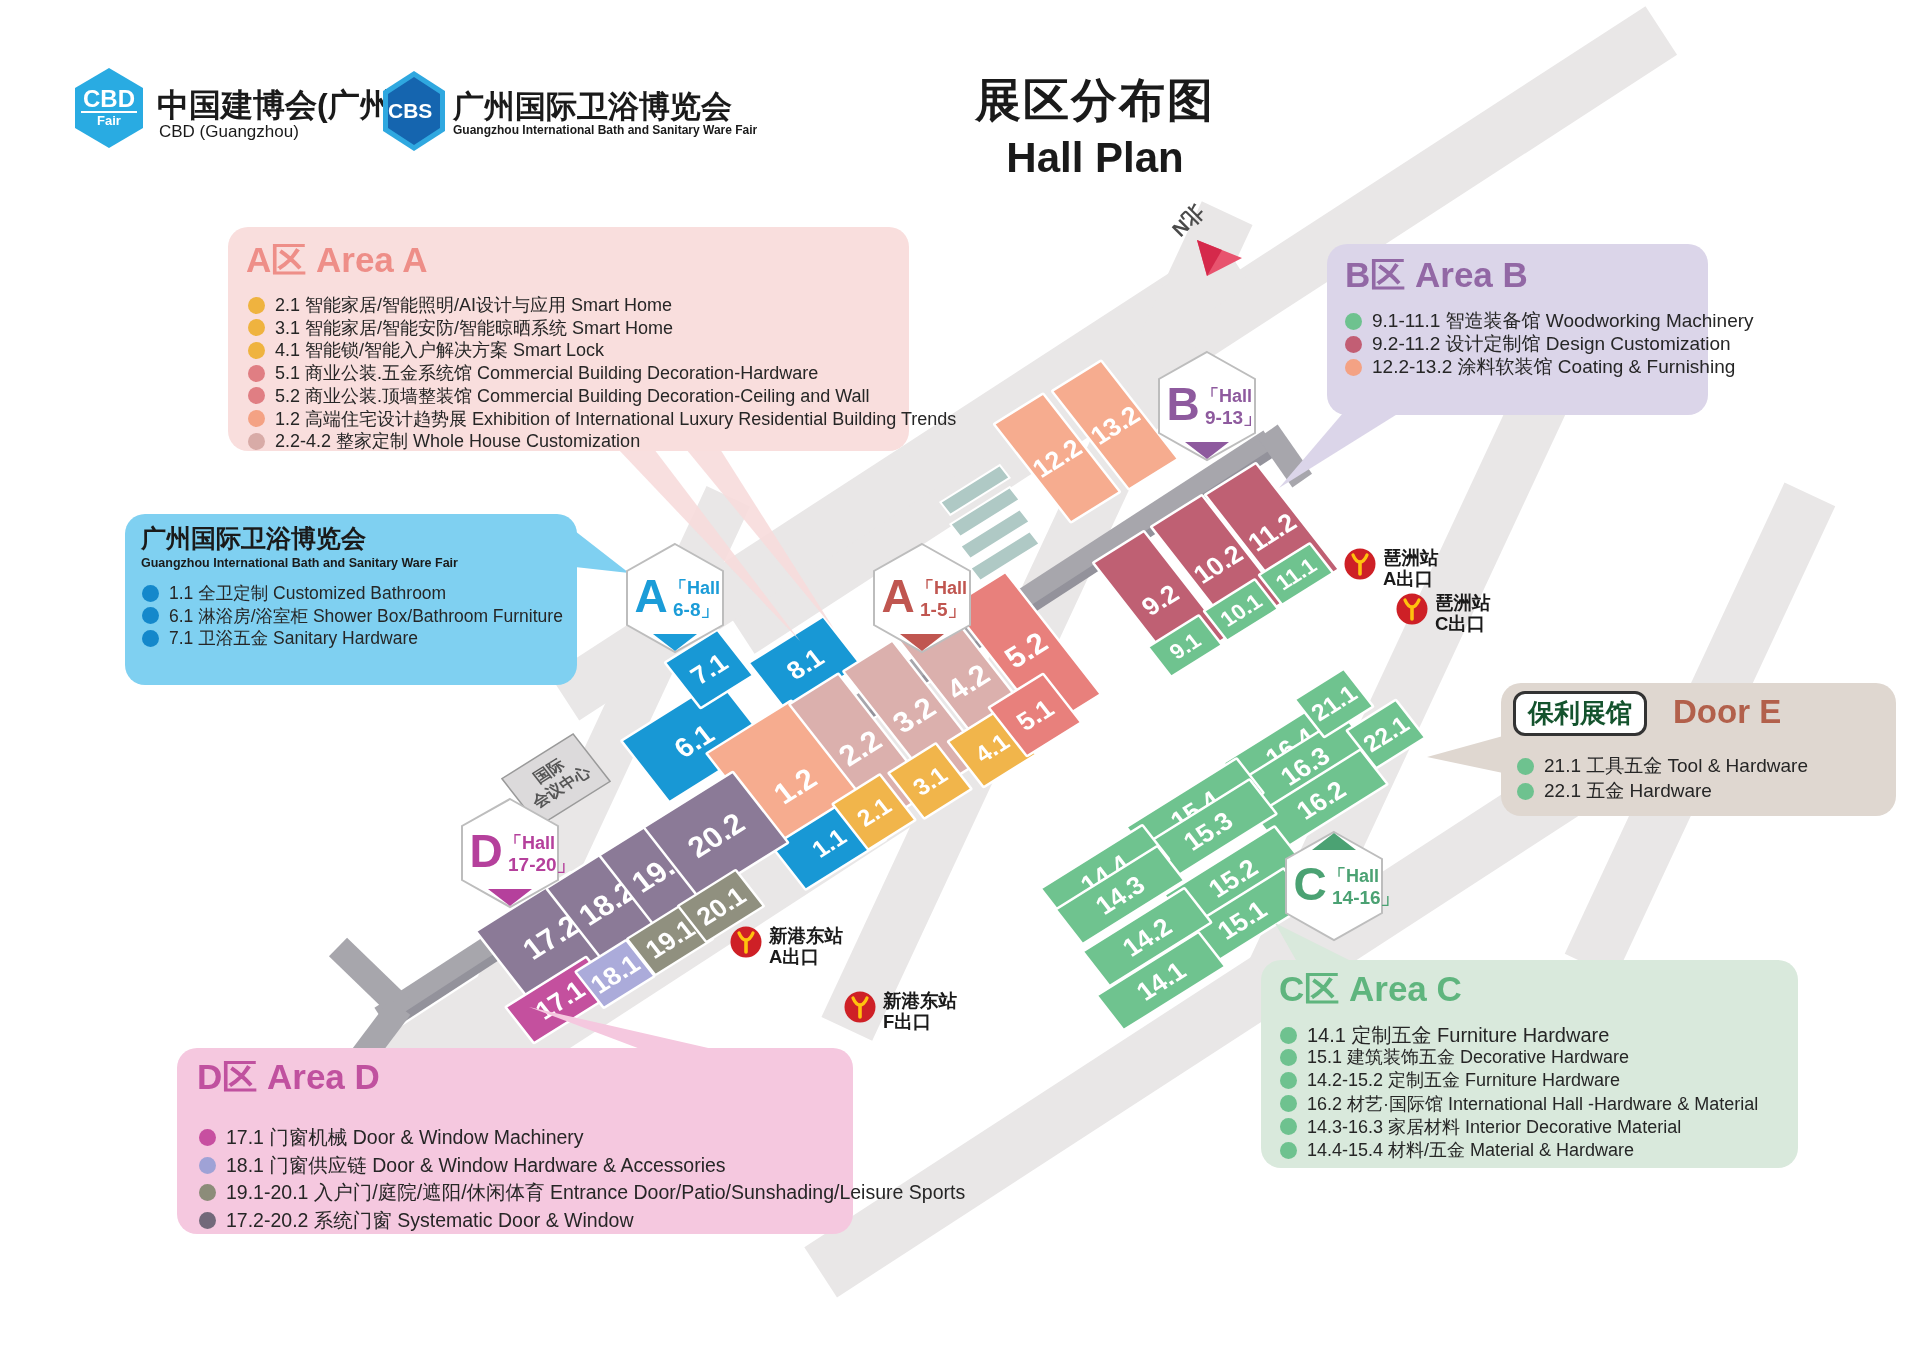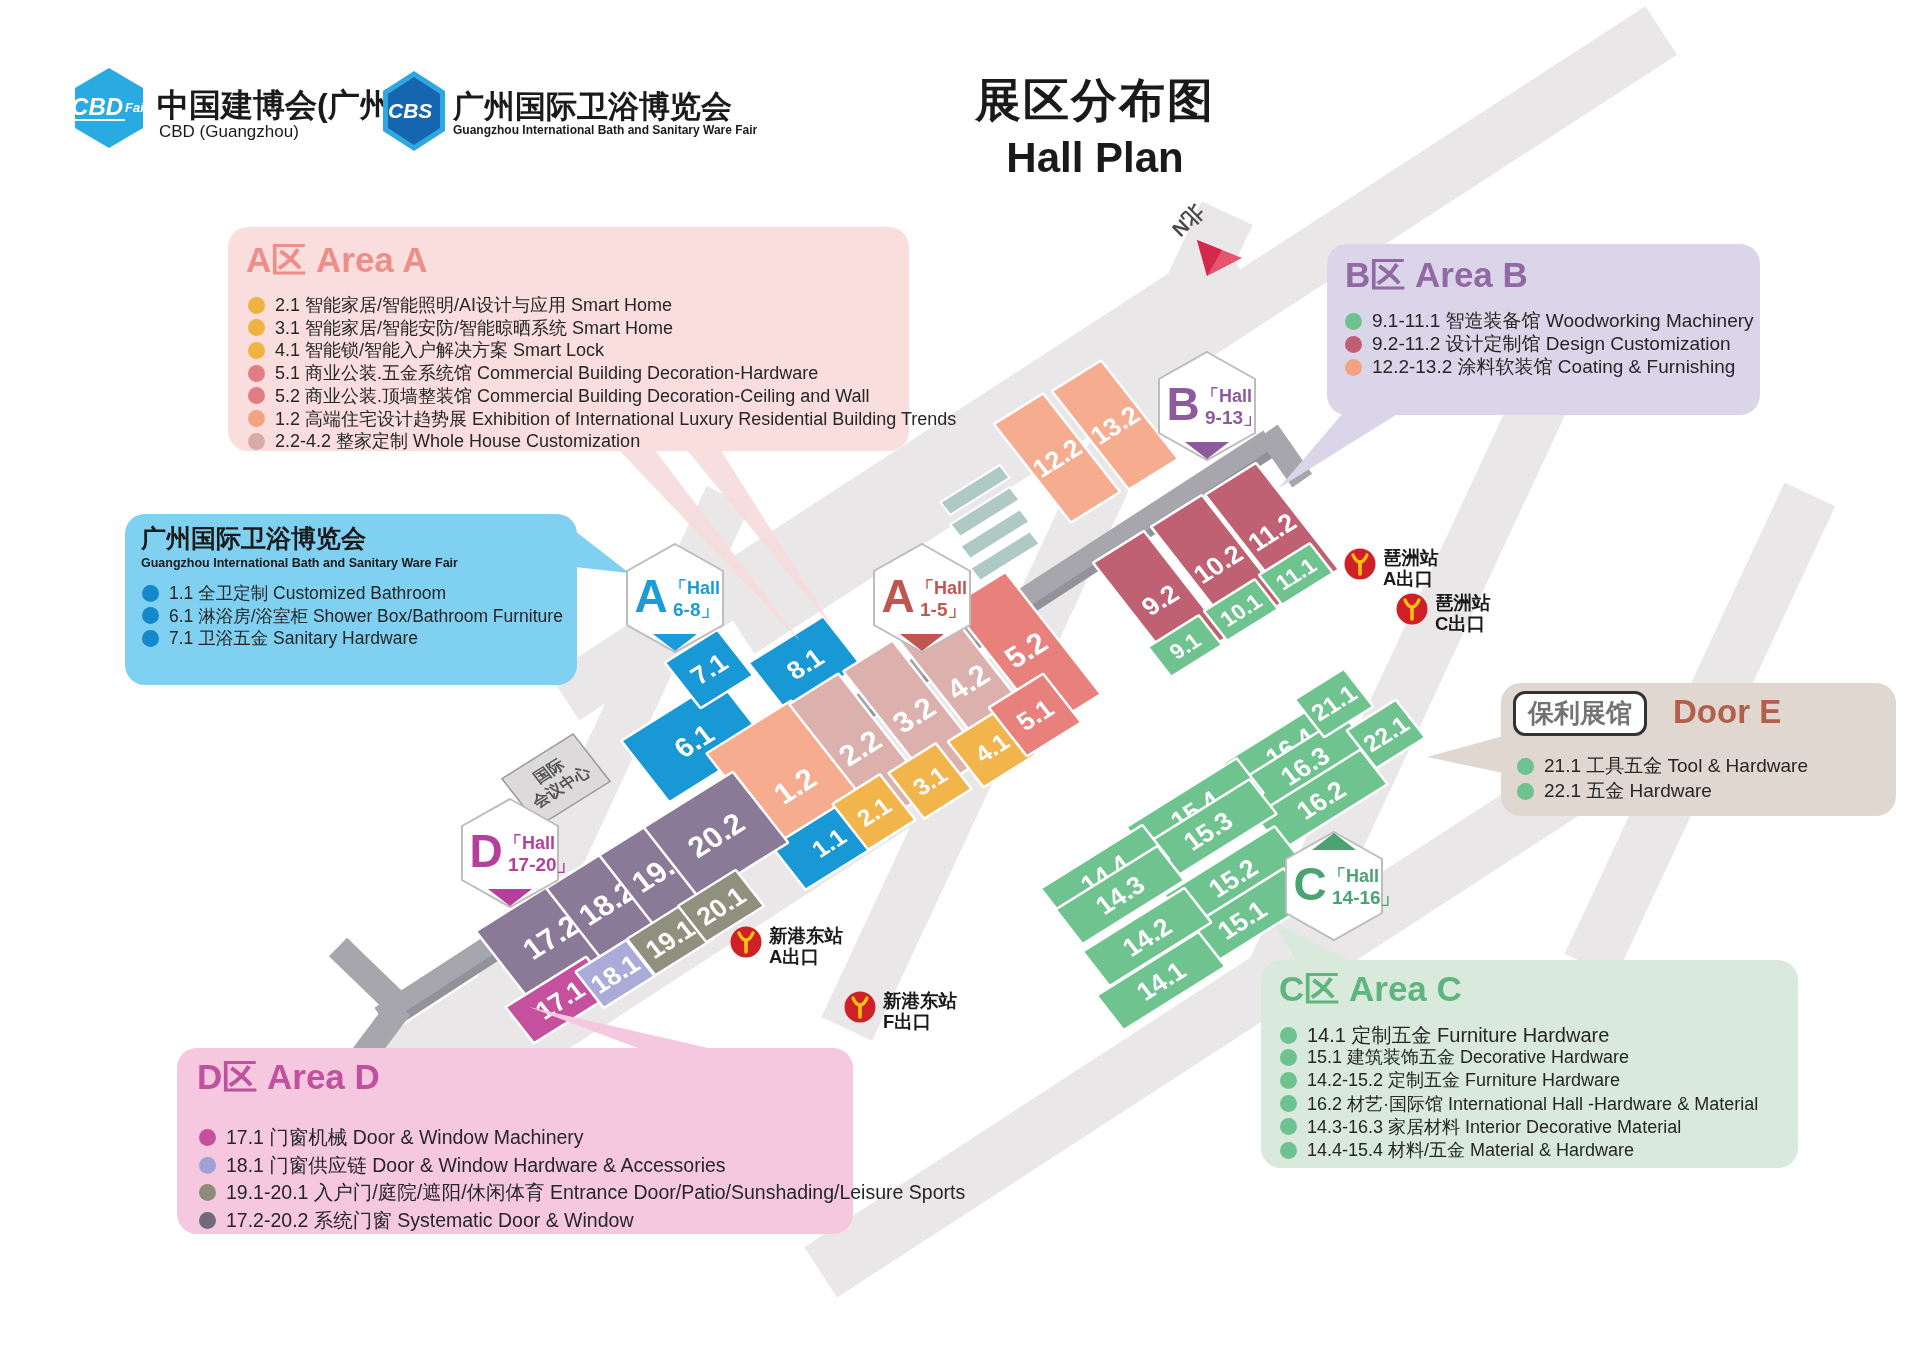--- a/index.html
+++ b/index.html
@@ -1,21 +1,21 @@
 <!DOCTYPE html>
 <html><head>
 <meta charset="utf-8">
 <style>
   html,body{margin:0;padding:0;background:#ffffff;}
   .stage{position:relative;width:1920px;height:1358px;background:#ffffff;overflow:hidden;
          font-family:"Liberation Sans",sans-serif;}
   .stage svg{position:absolute;left:0;top:0;}
   
   .hex{position:absolute;clip-path:polygon(50% 0,100% 25%,100% 75%,50% 100%,0 75%,0 25%);
-       display:flex;flex-direction:row;align-items:center;justify-content:center;color:#fff;font-style:italic;}
+       display:flex;flex-direction:column;align-items:center;justify-content:center;color:#fff;}
   .cbd-hex{left:75px;top:68px;width:68px;height:80px;background:#29ABE2;}
   .cbd-hex .t1{font-size:24px;font-weight:bold;line-height:24px;border-bottom:2px solid #fff;padding:0 2px;}
   .cbd-hex .t2{font-size:13px;font-weight:bold;line-height:16px;}
   .cbs-hex{left:383px;top:71px;width:62px;height:80px;background:#2FA8E0;}
   .cbs-inner{position:absolute;left:5px;top:6px;width:52px;height:68px;background:#1565AF;
        clip-path:polygon(50% 0,100% 25%,100% 75%,50% 100%,0 75%,0 25%);
        display:flex;align-items:center;justify-content:flex-start;}
   .cbs-inner span{font-size:21px;font-weight:bold;color:#fff;}
   .fair-cn{position:absolute;font-weight:bold;color:#1A1A1A;white-space:nowrap;}
   .fair-sub{position:absolute;font-weight:bold;color:#1A1A1A;white-space:nowrap;}
@@ -499,37 +499,37 @@
         </div>
         <div class="lg-row" style="left: 17px; top: 89.7px; font-size: 17.5px;">
           <span class="lg-dot" style="background: rgb(20, 136, 203);"></span>
           <span class="lg-txt">6.1 淋浴房/浴室柜 Shower Box/Bathroom Furniture</span>
         </div>
         <div class="lg-row" style="left: 17px; top: 112.4px; font-size: 17.5px;">
           <span class="lg-dot" style="background: rgb(20, 136, 203);"></span>
           <span class="lg-txt">7.1 卫浴五金 Sanitary Hardware</span>
         </div>
       </div>
-      <div class="legend" style="left: 1327px; top: 244px; width: 433px; height: 171px; background: rgb(219, 213, 233);">
+      <div class="legend" style="left: 1327px; top: 244px; width: 381px; height: 171px; background: rgb(219, 213, 233);">
         <div class="lg-title" style="left: 18px; top: 8px; font-size: 35px; color: rgb(146, 104, 165);">B区 Area B</div>
         <div class="lg-row" style="left: 18px; top: 64px; font-size: 19px;">
           <span class="lg-dot" style="background: rgb(110, 194, 143);"></span>
           <span class="lg-txt">9.1-11.1 智造装备馆 Woodworking Machinery</span>
         </div>
         <div class="lg-row" style="left: 18px; top: 87.2px; font-size: 19px;">
           <span class="lg-dot" style="background: rgb(194, 94, 116);"></span>
           <span class="lg-txt">9.2-11.2 设计定制馆 Design Customization</span>
         </div>
         <div class="lg-row" style="left: 18px; top: 110.4px; font-size: 19px;">
           <span class="lg-dot" style="background: rgb(244, 162, 132);"></span>
           <span class="lg-txt">12.2-13.2 涂料软装馆 Coating &amp; Furnishing</span>
         </div>
       </div>
       <div class="legend" style="left: 1501px; top: 683px; width: 395px; height: 133px; background: rgb(223, 215, 208);">
-        <div class="lg-badge" style="left: 12px; top: 8px; font-size: 26px; color: #737373;">保利展馆</div>
+        <div class="lg-badge" style="left: 12px; top: 8px; font-size: 26px; color: #14532d;">保利展馆</div>
         <div class="lg-title" style="left: 172px; top: 10px; font-size: 33px; color: rgb(178, 96, 75);">Door E</div>
         <div class="lg-row" style="left: 16px; top: 70px; font-size: 19px;">
           <span class="lg-dot" style="background: rgb(110, 194, 143);"></span>
           <span class="lg-txt">21.1 工具五金 Tool &amp; Hardware</span>
         </div>
         <div class="lg-row" style="left: 16px; top: 95px; font-size: 19px;">
           <span class="lg-dot" style="background: rgb(110, 194, 143);"></span>
           <span class="lg-txt">22.1 五金 Hardware</span>
         </div>
       </div>

